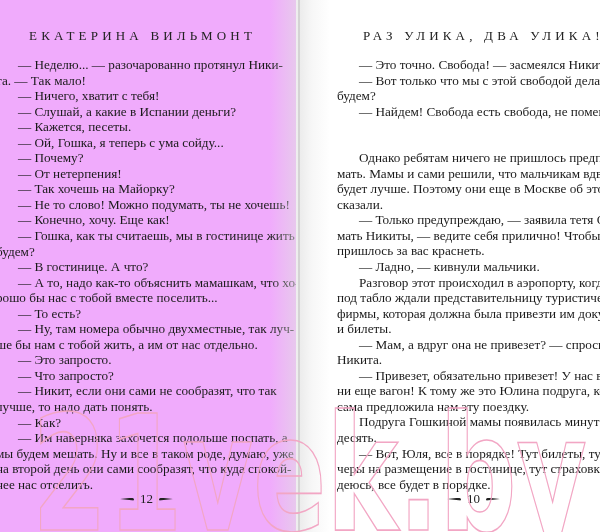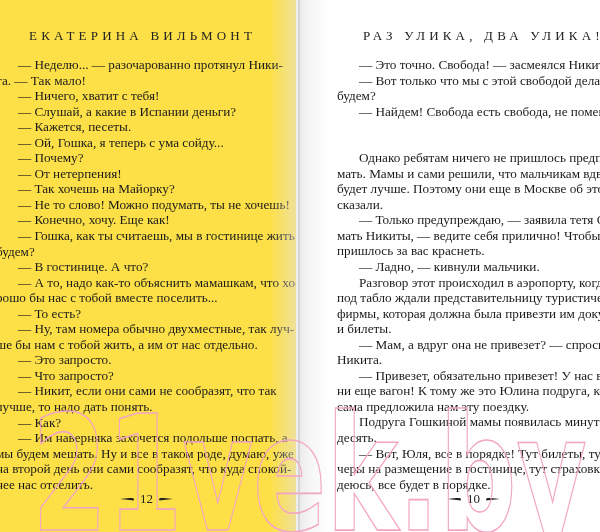--- a/index.html
+++ b/index.html
@@ -4,21 +4,21 @@
 <style>
   html, body { margin:0; padding:0; }
   body {
     width:600px; height:532px; overflow:hidden; position:relative;
     background:#ffffff;
     font-family:"Liberation Serif","DejaVu Serif",serif;
     color:#1a1a1a;
   }
   .spread { position:absolute; inset:0; }
   .page { position:absolute; top:0; height:532px; overflow:hidden; }
-  .page-left { left:0; width:296px; background:#fde047; }
+  .page-left { left:0; width:296px; background:#f0abfc; }
   .page-right { left:300px; width:300px;
     background:linear-gradient(to right,#ececec 0px,#f7f7f7 12px,#ffffff 30px,#ffffff 100%); }
   .gutter-shadow { position:absolute; left:270px; top:0; width:29px; height:532px;
     background:linear-gradient(to right,rgba(255,255,255,0),rgba(225,225,225,0.6)); }
   .gutter-line { position:absolute; left:298px; top:0; width:2px; height:532px; background:#d4d4d4; }
   .running-head {
     position:absolute; top:28px; font-size:13px; letter-spacing:4.2px;
     text-transform:uppercase; color:#222; white-space:nowrap;
   }
   .page-left .running-head { left:29px; }

